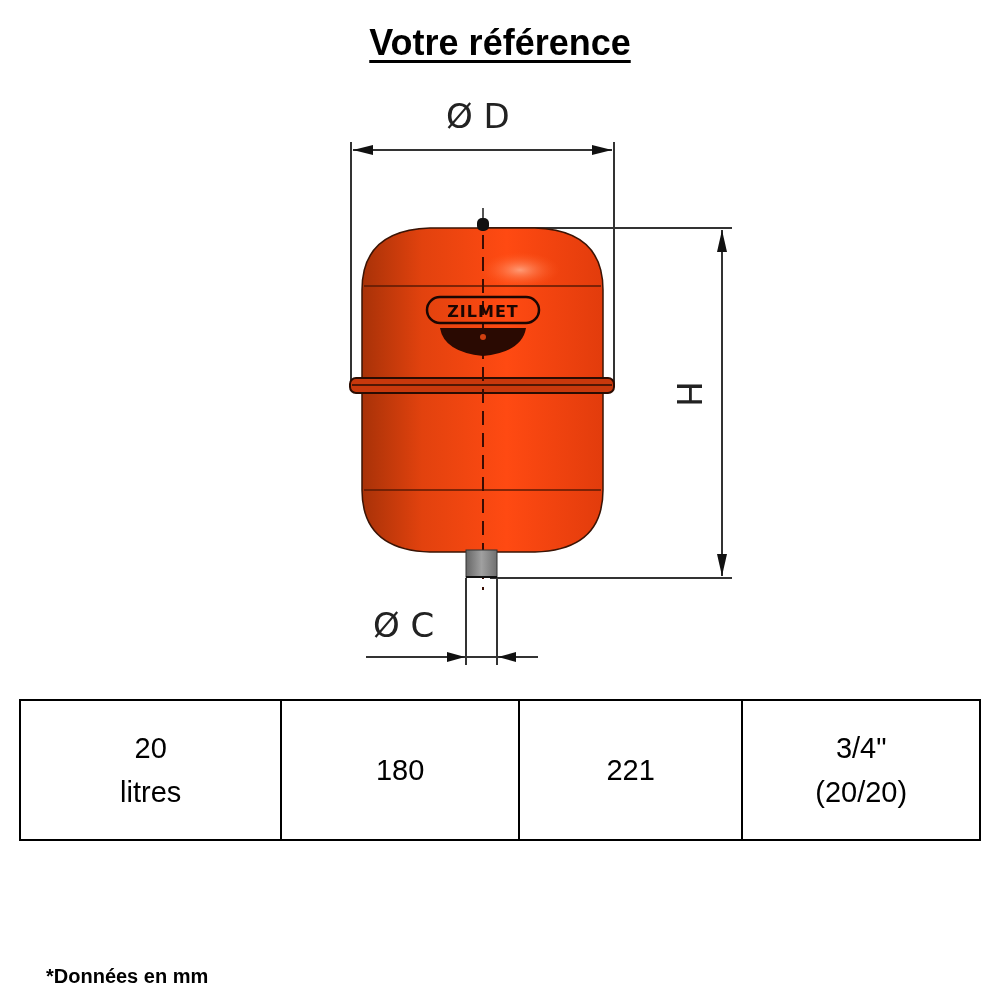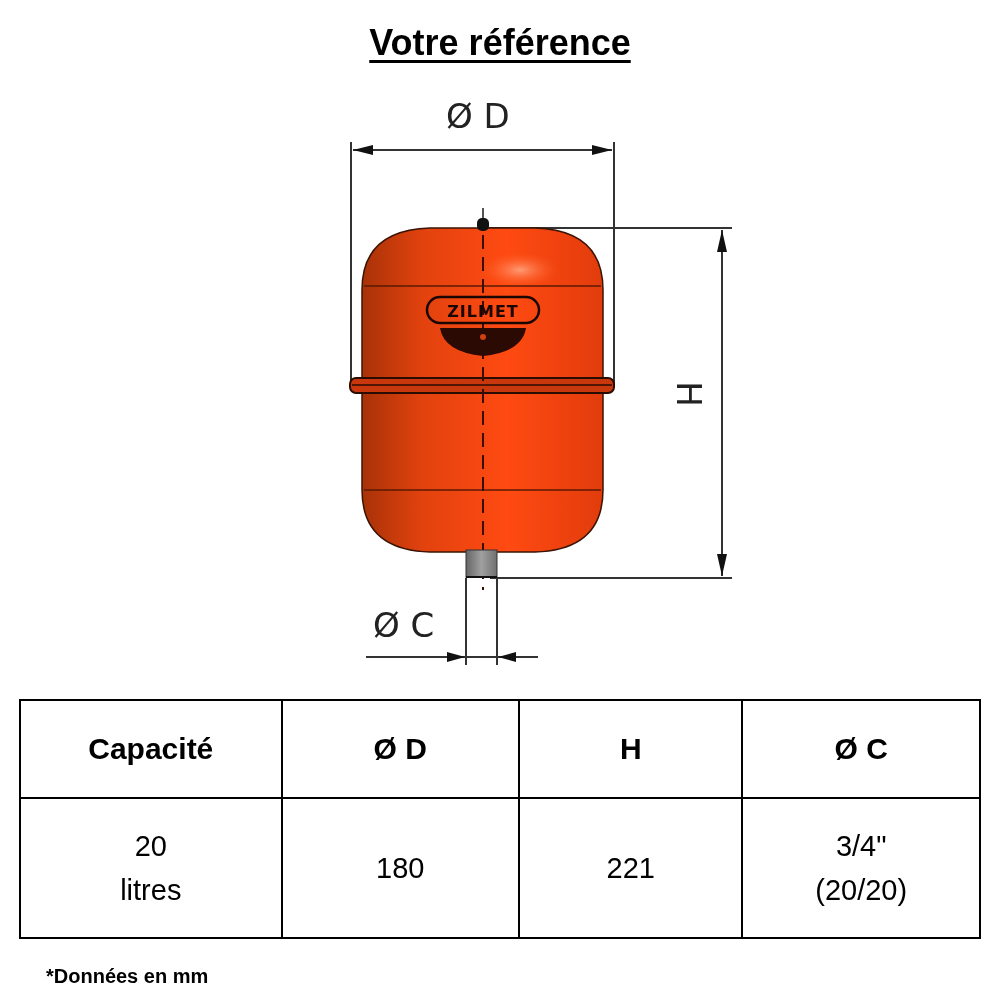--- a/index.html
+++ b/index.html
@@ -97,26 +97,20 @@
 <div class="dim-label" style="left:373px; top:605px;">Ø C</div>
 
 <table class="spec-table">
   <colgroup>
     <col style="width:262px">
     <col style="width:238px">
     <col style="width:224px">
     <col style="width:238px">
   </colgroup>
   <tbody>
-      <tr>
-    <th>Capacité</th>
-    <th>Ø D</th>
-    <th>H</th>
-    <th>Ø C</th>
-  </tr>
   <tr>
     <td>
       <div>20</div>
       <div>litres</div>
     </td>
     <td>180</td>
     <td>221</td>
     <td>
       <div>3/4"</div>
       <div>(20/20)</div>

